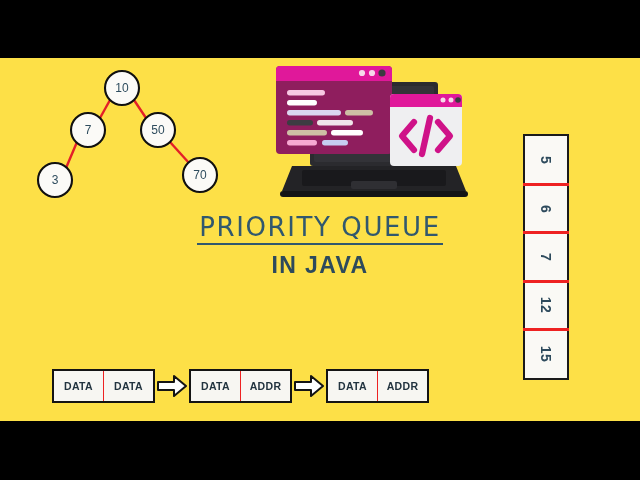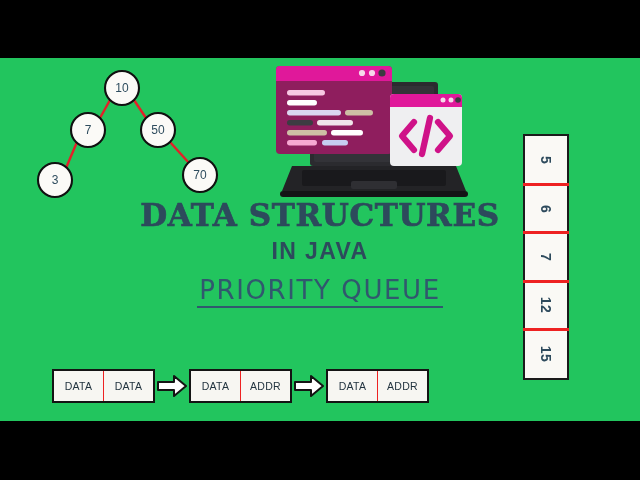--- a/index.html
+++ b/index.html
@@ -30,21 +30,21 @@
   .letterbox.top { top: 0; height: 58px; }
   .letterbox.bottom { top: 421px; height: 59px; }
 
   
   #stage {
     position: absolute;
     left: 0;
     top: 58px;
     width: 640px;
     height: 418px;
-    background: #22c55e;
+    background: #fde047;
     overflow: hidden;
   }
 
   
   #tree {
     position: absolute;
     left: 0;
     top: 0;
     width: 260px;
     height: 160px;
@@ -184,21 +184,21 @@
     background: #f7f6f2;
     height: 34px;
     box-sizing: border-box;
   }
   .ll-cell {
     display: flex;
     align-items: center;
     justify-content: center;
     width: 49px;
     font-family: "Liberation Sans", sans-serif;
-    font-weight: normal;
+    font-weight: bold;
     font-size: 10.5px;
     letter-spacing: 0.3px;
     color: #22333f;
   }
   .ll-cell.second {
     border-left: 1.6px solid #ee2222;
   }
   .ll-arrow {
     width: 34px;
     height: 34px;
@@ -289,25 +289,24 @@
           <g stroke="#cf1288" stroke-width="6.2" fill="none" stroke-linecap="round" stroke-linejoin="round">
             <path d="M152 64 L140 78 L152 92"></path>
             <path d="M176 64 L188 78 L176 92"></path>
             <path d="M168 60 L160 96"></path>
           </g>
         </g>
       </svg>
     </div>
 
     <div id="title-block">
-      <div id="main-title">DATA STRUCTURES</div>
-      <div id="subtitle">IN JAVA</div>
       <div id="topic-wrap">
         <div id="topic">PRIORITY QUEUE</div>
       </div>
+      <div id="subtitle">IN JAVA</div>
     </div>
 
     <div id="array">
       <div class="array-cell">
         <span>5</span>
       </div>
       <div class="array-cell">
         <span>6</span>
       </div>
       <div class="array-cell">

